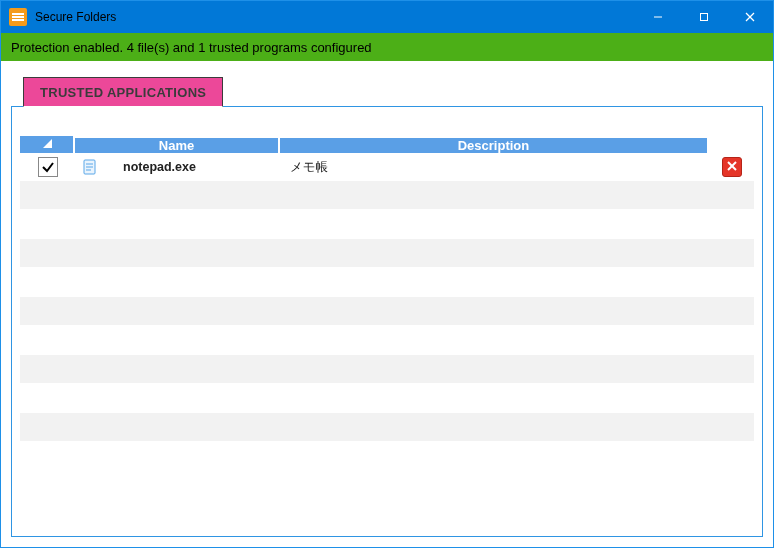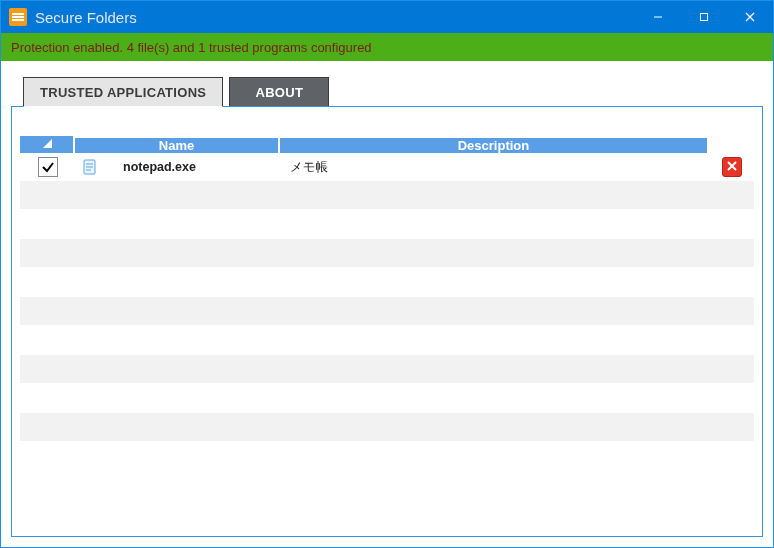--- a/index.html
+++ b/index.html
@@ -16,22 +16,22 @@
     border: 1px solid #1e90e8;
     display: flex;
     flex-direction: column;
     background: #fff;
   }
   .titlebar {
     height: 32px;
     background: #0178d7;
     display: flex;
     align-items: center;
-    color: #e5e5e5;
-    font-size: 15px;
+    color: #000000;
+    font-size: 12px;
     padding-left: 8px;
   }
   .titlebar .app-icon {
     width: 18px;
     height: 18px;
     margin-right: 8px;
     display: inline-flex;
   }
   .titlebar .title { flex: 0 0 auto; }
   .titlebar .spacer { flex: 1 1 auto; }
@@ -39,21 +39,21 @@
     width: 46px;
     height: 32px;
     display: flex;
     align-items: center;
     justify-content: center;
     color: #fff;
   }
   .statusbar {
     height: 28px;
     background: #4caf17;
-    color: #7f1d1d;
+    color: #000000;
     font-size: 13px;
     display: flex;
     align-items: center;
     padding-left: 10px;
   }
   .content {
     flex: 1 1 auto;
     padding: 16px 10px 10px 10px;
     display: flex;
     flex-direction: column;
@@ -74,21 +74,21 @@
     font-weight: 700;
     display: flex;
     align-items: center;
     justify-content: center;
     border: 1px solid #3b3b3b;
     border-bottom: none;
     letter-spacing: 0.3px;
   }
   .tab + .tab { margin-left: 6px; }
   .tab.active {
-    background: #e5e5e5;
+    background: #ec4899;
     color: #3b3b3b;
     border: 1px solid #3b3b3b;
     border-bottom: 1px solid #fff;
     position: relative;
     z-index: 2;
   }
   .panel {
     flex: 1 1 auto;
     border: 1px solid #2f95e3;
     margin-top: -1px;
@@ -214,21 +214,20 @@
   </div>
 
   <div class="statusbar">
     <span>Protection enabled. 4 file(s) and 1 trusted programs configured</span>
   </div>
 
   <div class="content">
 
     <div class="tabs">
       <div class="tab active">TRUSTED APPLICATIONS</div>
-      <div class="tab">ABOUT</div>
     </div>
 
     <div class="panel">
 
       <div class="grid">
         <div class="grid-header">
           <div class="gh col-check">
             <span>
               <svg width="14" height="14" viewBox="0 0 14 14">
                   <path d="M12 3 L3 12 L12 12 Z" fill="#fff"></path>

